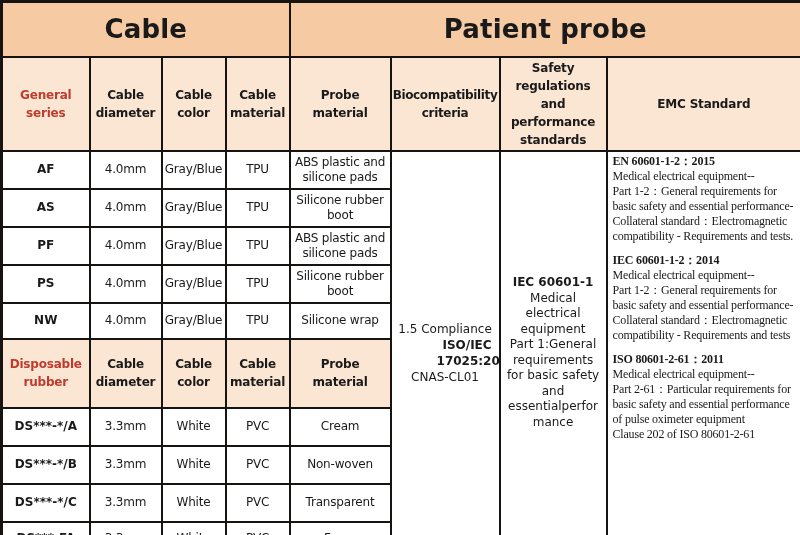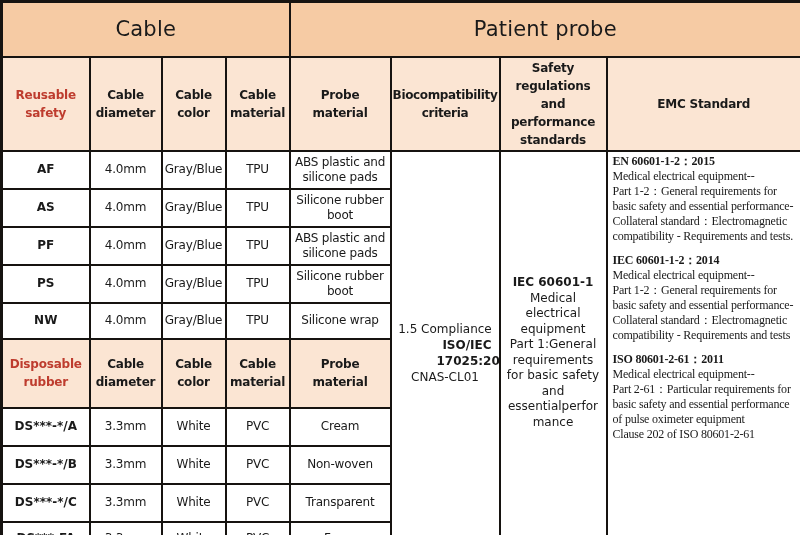--- a/index.html
+++ b/index.html
@@ -23,21 +23,21 @@
   }
   td,th{
     border:2px solid var(--border);
     overflow:hidden;
     padding:1px;
     text-align:center;
     vertical-align:middle;
   }
   tr.title-row th{
     background:var(--title-bg);
-    font-size:21px;font-weight:normal;letter-spacing:0.2px;
+    font-size:26px;font-weight:bold;letter-spacing:0.2px;
   }
   th.colhead{
     background:var(--header-bg);
     font-size:12px;font-weight:bold;letter-spacing:-0.2px;
     line-height:18px;
   }
   th.colhead.red{color:var(--series-red);}
   th.colhead.tight{letter-spacing:-0.35px;}
   td.data{
     background:var(--cell-bg);
@@ -77,21 +77,21 @@
       <col style="width:195px">
   </colgroup>
 
   <tbody>
       <tr class="title-row" style="height:55px">
     <th colspan="4">Cable</th>
     <th colspan="4">Patient probe</th>
   </tr>
 
   <tr style="height:70px">
-    <th class="colhead red">Reusable safety</th>
+    <th class="colhead red">General series</th>
     <th class="colhead">Cable diameter</th>
     <th class="colhead">Cable color</th>
     <th class="colhead">Cable material</th>
     <th class="colhead">Probe material</th>
     <th class="colhead tight">Biocompatibility criteria</th>
     <th class="colhead">Safety regulations and performance standards</th>
     <th class="colhead">EMC Standard</th>
   </tr>
 
   <tr style="height:38px">

